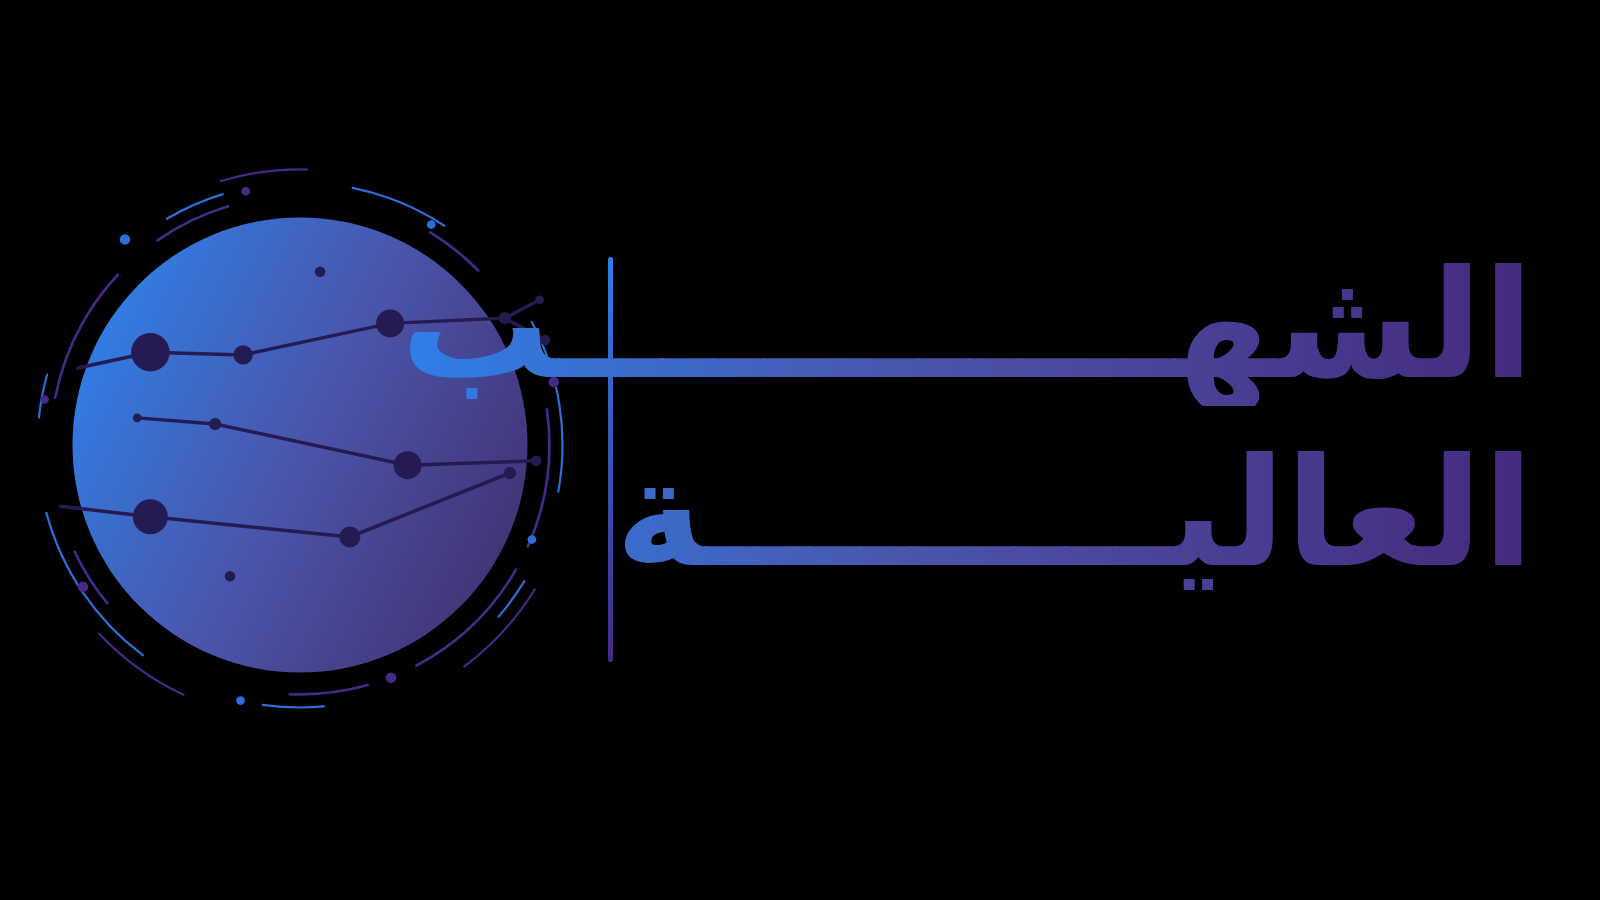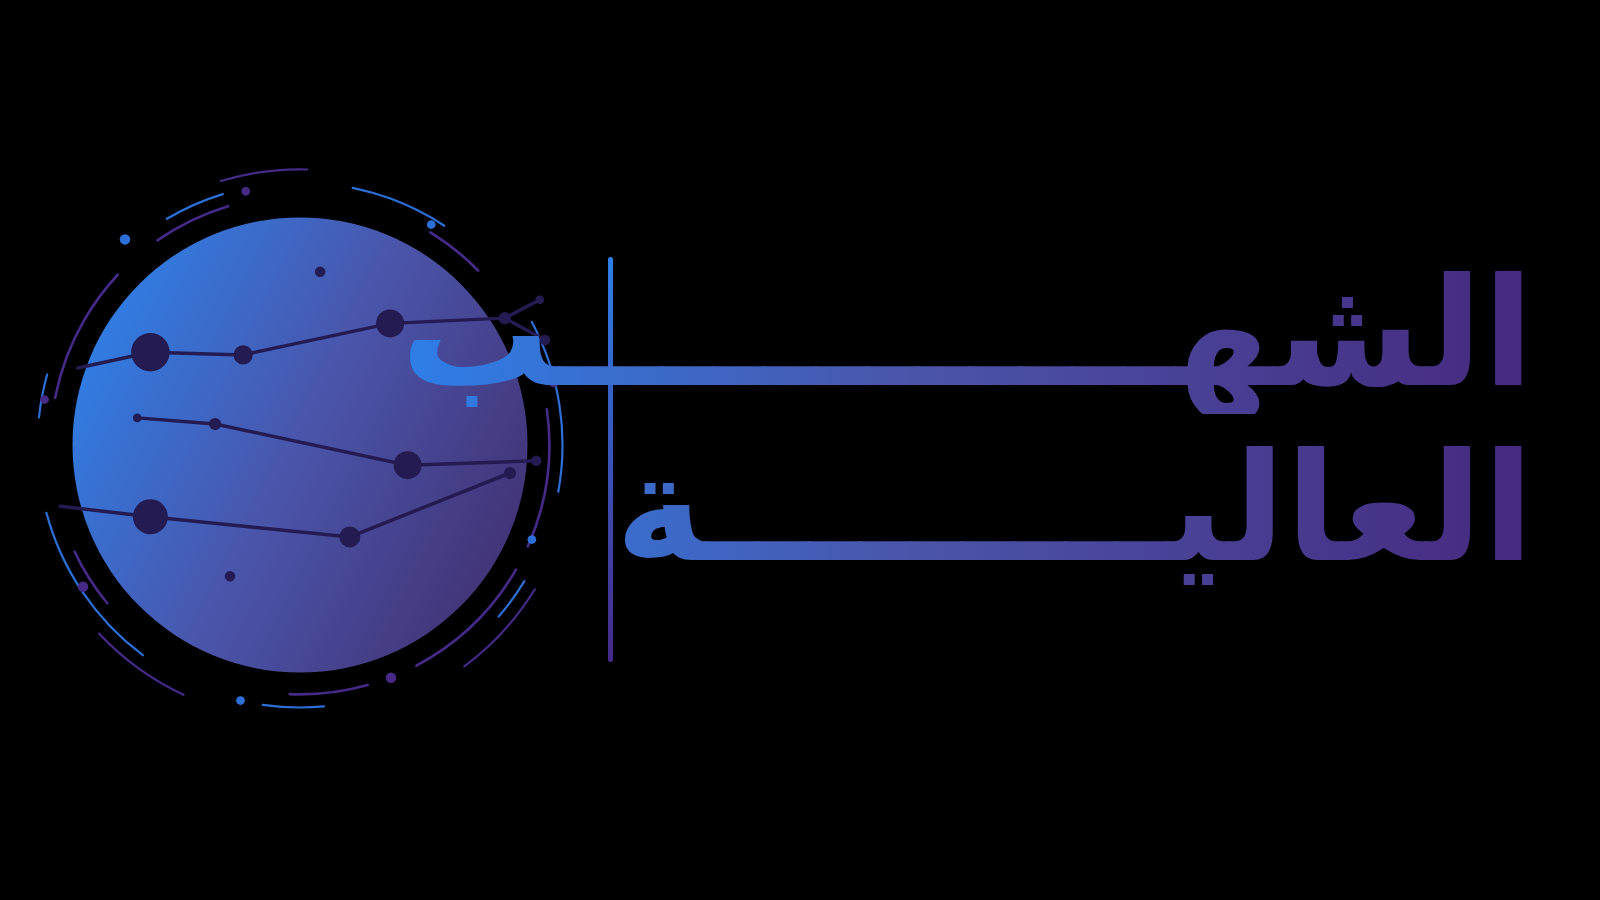--- a/index.html
+++ b/index.html
@@ -34,39 +34,39 @@
     position: absolute;
     left: 608px;
     top: 257px;
     width: 5px;
     height: 405px;
     border-radius: 3px;
     background: linear-gradient(180deg, var(--text-blue, #2e7fe8) 0%, var(--deep-purple, #452a88) 100%);
   }
   .wordmark {
     position: absolute;
-    top: 252px;
+    top: 244px;
     right: 66px;
     direction: rtl;
     text-align: right;
   }
   .brand-line {
     font-family: "DejaVu Sans", sans-serif;
     font-weight: 700;
     font-size: 150px;
     line-height: 1.08;
     white-space: nowrap;
     background: linear-gradient(to left, var(--text-purple, #46297e) 0%, var(--mid, #4a55aa) 55%, var(--text-blue, #2e7fe8) 100%);
     -webkit-background-clip: text;
     background-clip: text;
     color: transparent;
     -webkit-text-fill-color: transparent;
   }
   .brand-line + .brand-line {
-    margin-top: 13px;
+    margin-top: 26px;
   }
 </style>
 </head>
 <body>
 
 <div class="logo-lockup">
 
   <div class="mark">
     <svg class="mark-svg" viewBox="0 0 640 640" xmlns="http://www.w3.org/2000/svg">
       <defs>

